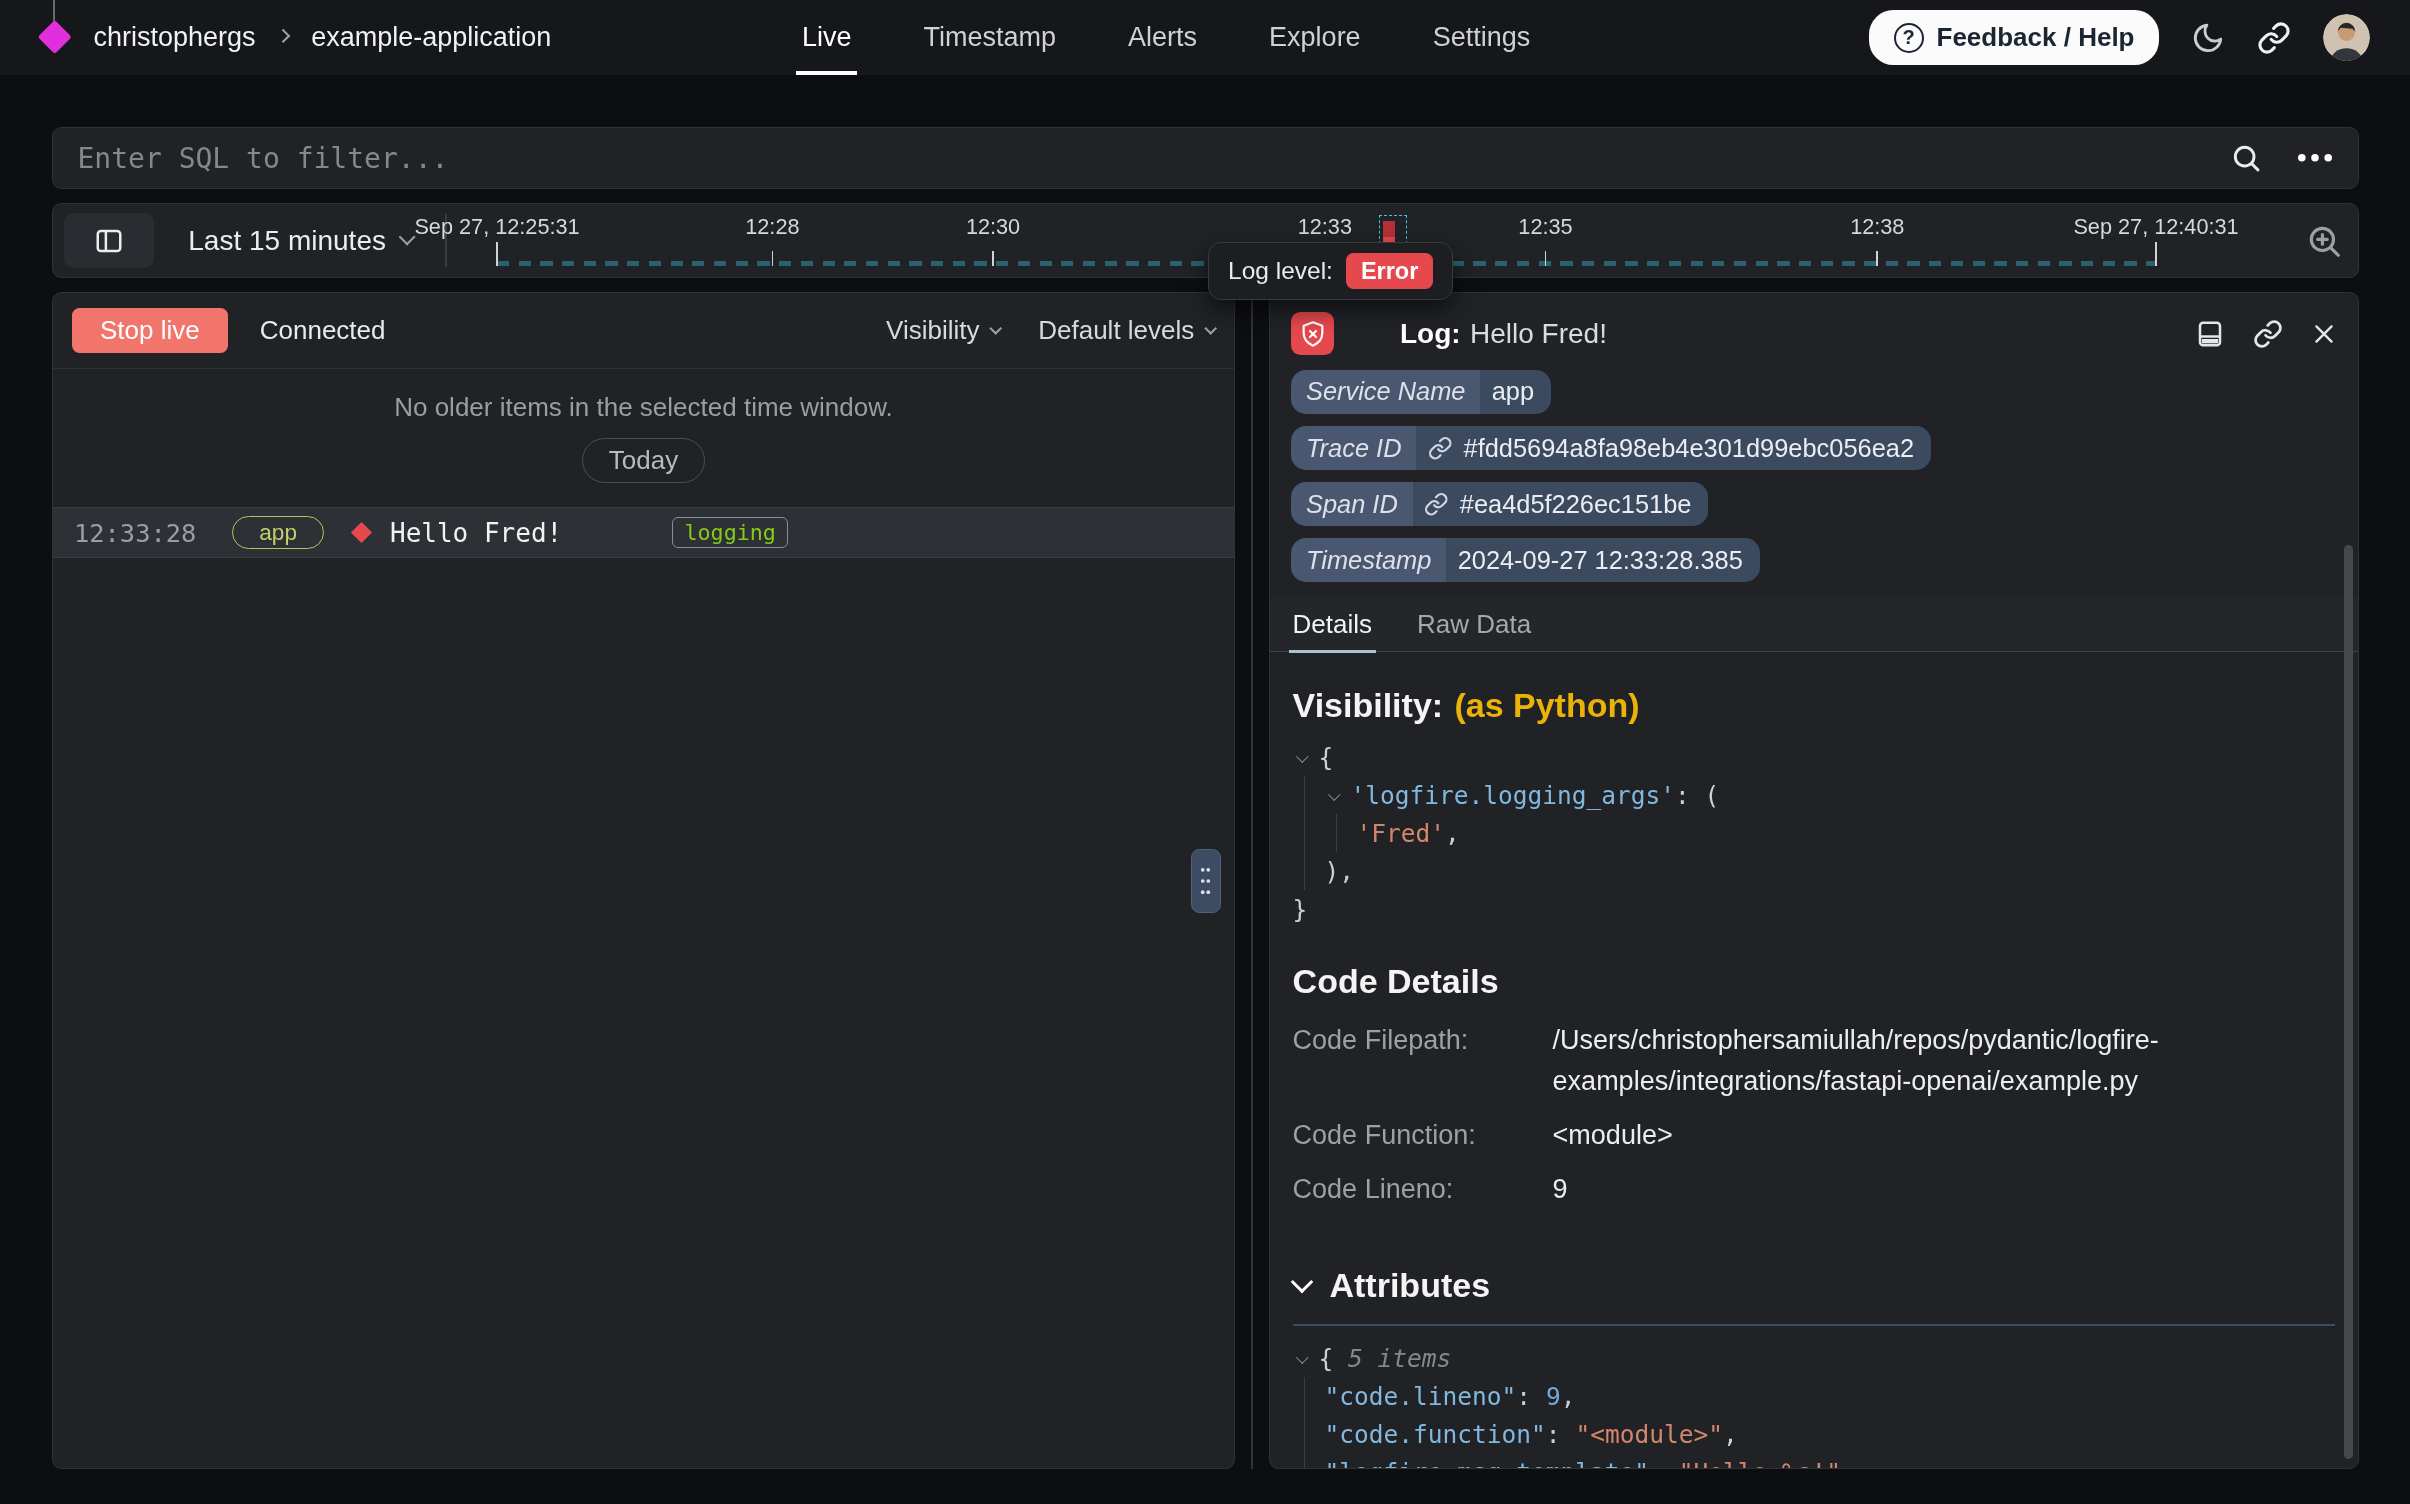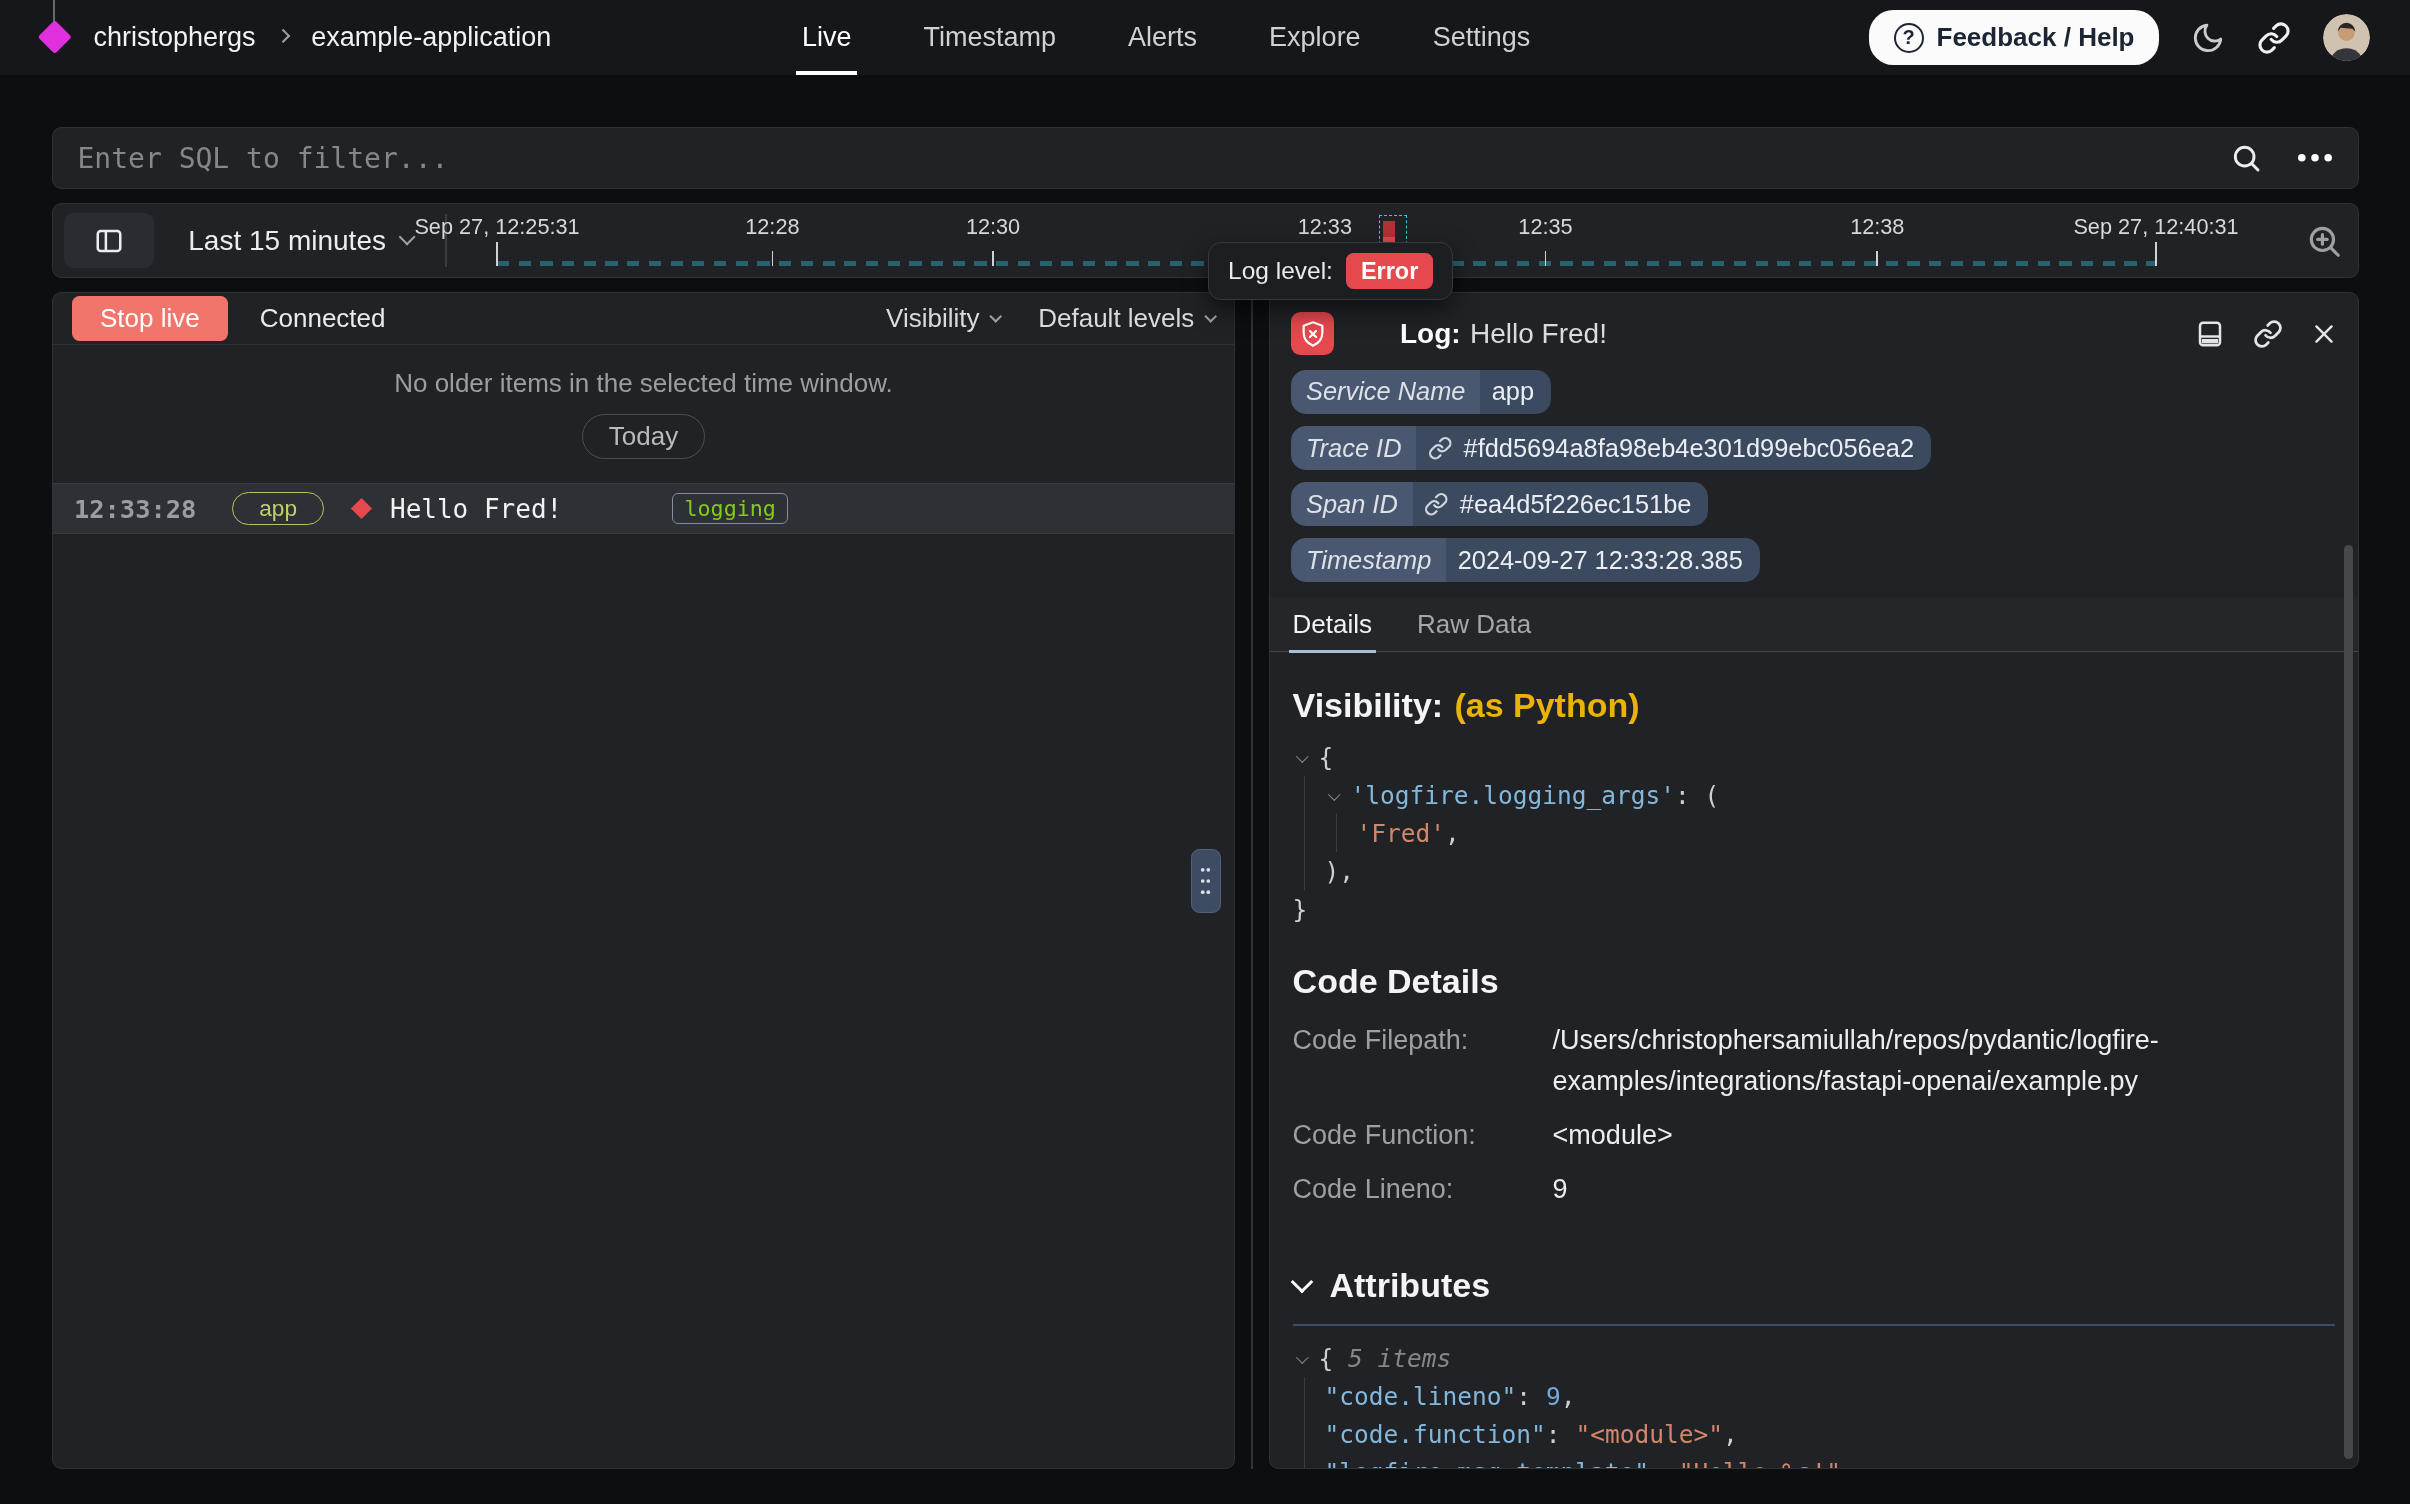--- a/index.html
+++ b/index.html
@@ -52,30 +52,30 @@
 
   
   .panels { margin:14px 52px 0 52px; height:1177px; display:flex; gap:34px; position:relative; }
   .panel { background:#202226; border:0.9px solid #2f3237; border-radius:9.4px; overflow:hidden; position:relative; }
   .left-panel { width:1183px; }
   .right-panel { flex:1; }
   .rail { position:absolute; left:1199px; top:0; bottom:0; width:1.9px; background:#303338; }
   .grip { position:absolute; left:50%; top:50%; transform:translate(-50%,-50%); width:30px; height:64px; background:#3e4c63; border:0.9px solid #54617b; border-radius:8.5px; display:flex; align-items:center; justify-content:center; cursor:row-resize; z-index:5; }
 
   
-  .lp-header { height:52px; display:flex; align-items:center; padding:0 19px; border-bottom:0.9px solid #2e3135; }
+  .lp-header { height:76px; display:flex; align-items:center; padding:0 19px; border-bottom:0.9px solid #2e3135; }
   .stop-live { background:#f2756b; color:#fff; font-size:26px; border:none; border-radius:7.5px; height:45px; padding:0 28px; cursor:pointer; }
   .connected { font-size:26px; color:#e9eaeb; margin-left:32px; }
   .lp-header .spacer { flex:1; }
   .dd { display:flex; align-items:center; font-size:26px; color:#d8dadd; margin-left:38px; cursor:pointer; }
   .dd .chv { width:9.4px; height:9.4px; border-width:2.4px; margin-left:11.3px; margin-top:-3.8px; }
   .empty-note { text-align:center; margin-top:22.6px; font-size:26px; color:#9a9da2; }
   .today-btn { display:block; margin:15px auto 0 auto; background:transparent; border:1.9px solid #4a4e54; border-radius:22.6px; color:#b7babe; font-size:26px; height:45px; padding:0 26px; cursor:pointer; }
   .log-row { margin-top:24.5px; height:51px; background:#2d3034; border-top:0.9px solid #383b40; border-bottom:0.9px solid #383b40; display:flex; align-items:center; padding:0 21px; cursor:pointer; }
-  .log-time { font-family:"DejaVu Sans Mono", monospace; font-size:25.4px; color:#9a9da2;font-weight:bold; }
+  .log-time { font-family:"DejaVu Sans Mono", monospace; font-size:25.4px; color:#9a9da2; }
   .svc-badge { margin-left:36px; border:1.9px solid #b4c75e; border-radius:19px; padding:2.8px 26px; color:#c1d06c; font-size:22.6px; }
   .err-diamond { width:15px; height:15px; background:#e5484d; transform:rotate(45deg); margin-left:30px; }
   .log-msg { font-family:"DejaVu Sans Mono", monospace; font-size:26px; color:#f2f2f3; margin-left:21px; }
   .tag-badge { margin-left:110px; border:1.9px solid #848ea0; border-radius:6px; padding:1.9px 11.3px; color:#84cc16; font-family:"DejaVu Sans Mono", monospace; font-size:21.7px; }
 
   
   .rp-header { display:flex; align-items:center; padding:19px 21px 13px 21px;gap:45px; }
   .shield-box { width:43px; height:43px; background:#e5484d; border-radius:9.4px; display:flex; align-items:center; justify-content:center; }
   .rp-title { margin-left:21px; font-size:28px; color:#d9dbde; }
   .rp-title b { color:#ffffff; margin-right:9.4px; }

